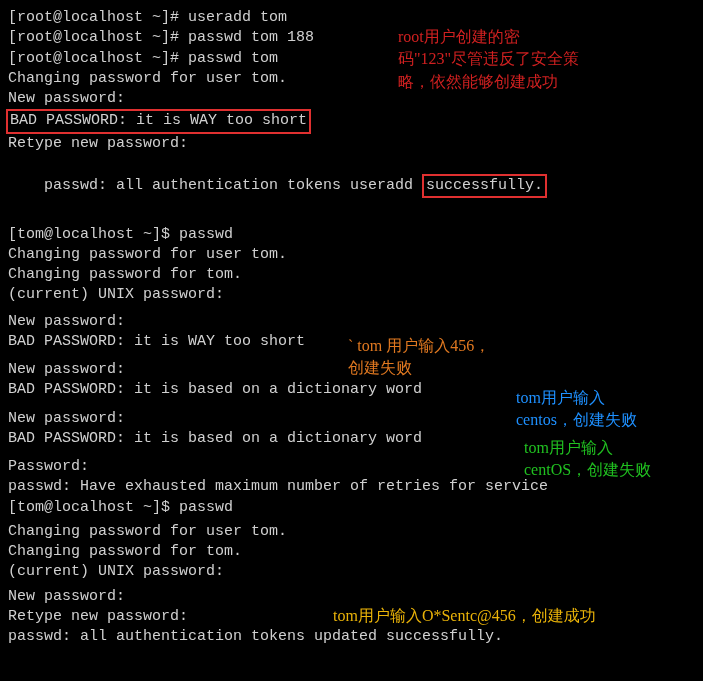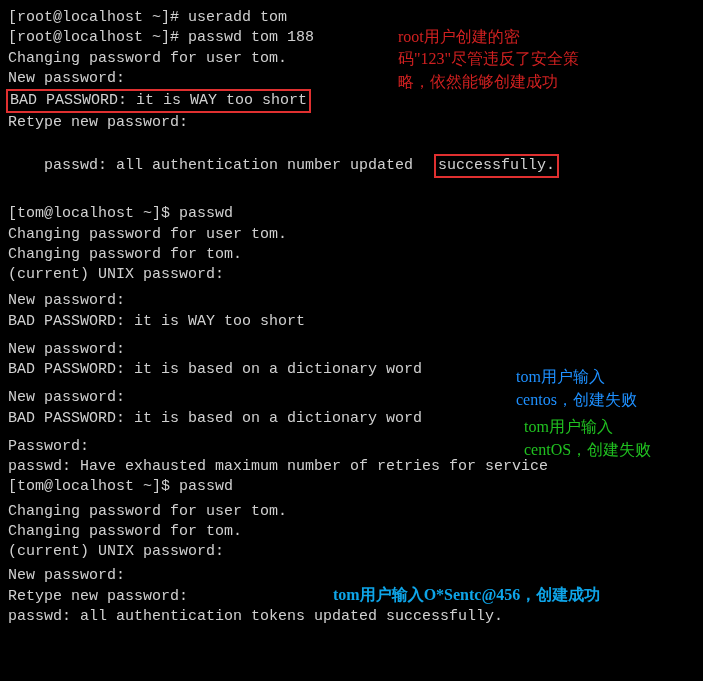--- a/index.html
+++ b/index.html
@@ -19,40 +19,41 @@
     position: absolute;
     font-family: "SimSun","宋体",serif;
     font-size: 16px;
     line-height: 1.4;
     white-space: normal;
   }
   .red { color: #d02020; }
   .orange { color: #e07820; }
   .cyan { color: #1e90ff; }
   .green { color: #20c020; }
-  .magenta { color: #0ea5e9; font-weight: bold; }
+  .magenta { color: #eab308; }
   .blk { display:block; }
   .rel { position: relative; }
   .boxwrap { border:2px solid #e03030; padding:0 2px; display:inline-block; margin-left:-2px;}
   .nowrap { white-space: nowrap; }
 </style>
 </head>
 <body>
 
 <div class="rel">
   <div class="line">[root@localhost ~]# useradd tom</div>
   <div class="line">[root@localhost ~]# passwd tom 188</div>
+  <div class="line">[root@localhost ~]# passwd tom</div>
   <div class="line">Changing password for user tom.</div>
   <div class="line">New password:</div>
   <span class="boxwrap">
     <span class="line blk">BAD PASSWORD: it is WAY too short</span>
   </span>
   <div class="line">Retype new password:</div>
   <div class="line">
-    <span>passwd: all authentication number updated </span><span class="boxwrap" style="margin-left:12px;"><span>successfully.</span></span>
+    <span>passwd: all authentication tokens useradd </span><span class="boxwrap" style="margin-left:0;"><span>successfully.</span></span>
   </div>
 
   <div class="annot red" style="left:390px; top:18px; width:190px;">root用户创建的密码"123"尽管违反了安全策略，依然能够创建成功</div>
 </div>
 
 <div style="height:6px;"></div>
 
 <div class="rel">
   <div class="line">[tom@localhost ~]$ passwd</div>
   <div class="line">Changing password for user tom.</div>
@@ -73,20 +74,24 @@
   <div class="line">[tom@localhost ~]$ passwd</div>
   <div style="height:4px;"></div>
   <div class="line">Changing password for user tom.</div>
   <div class="line">Changing password for tom.</div>
   <div class="line">(current) UNIX password:</div>
   <div style="height:4px;"></div>
   <div class="line">New password:</div>
   <div class="line">Retype new password:</div>
   <div class="line">passwd: all authentication tokens updated successfully.</div>
 
+  <div class="annot orange nowrap" style="left:340px; top:110px;">
+    <span class="nowrap">` <span>tom 用户输入456，</span></span><br>
+    <span>创建失败</span>
+  </div>
 
   <div class="annot nowrap" style="left:508px; top:162px;">
     <span class="cyan">tom用户输入</span><br>
     <span class="cyan">centos，创建失败</span>
   </div>
 
   <div class="annot nowrap" style="left:516px; top:212px;">
     <span class="green">tom用户输入</span><br>
     <span class="green">centOS，创建失败</span>
   </div>

